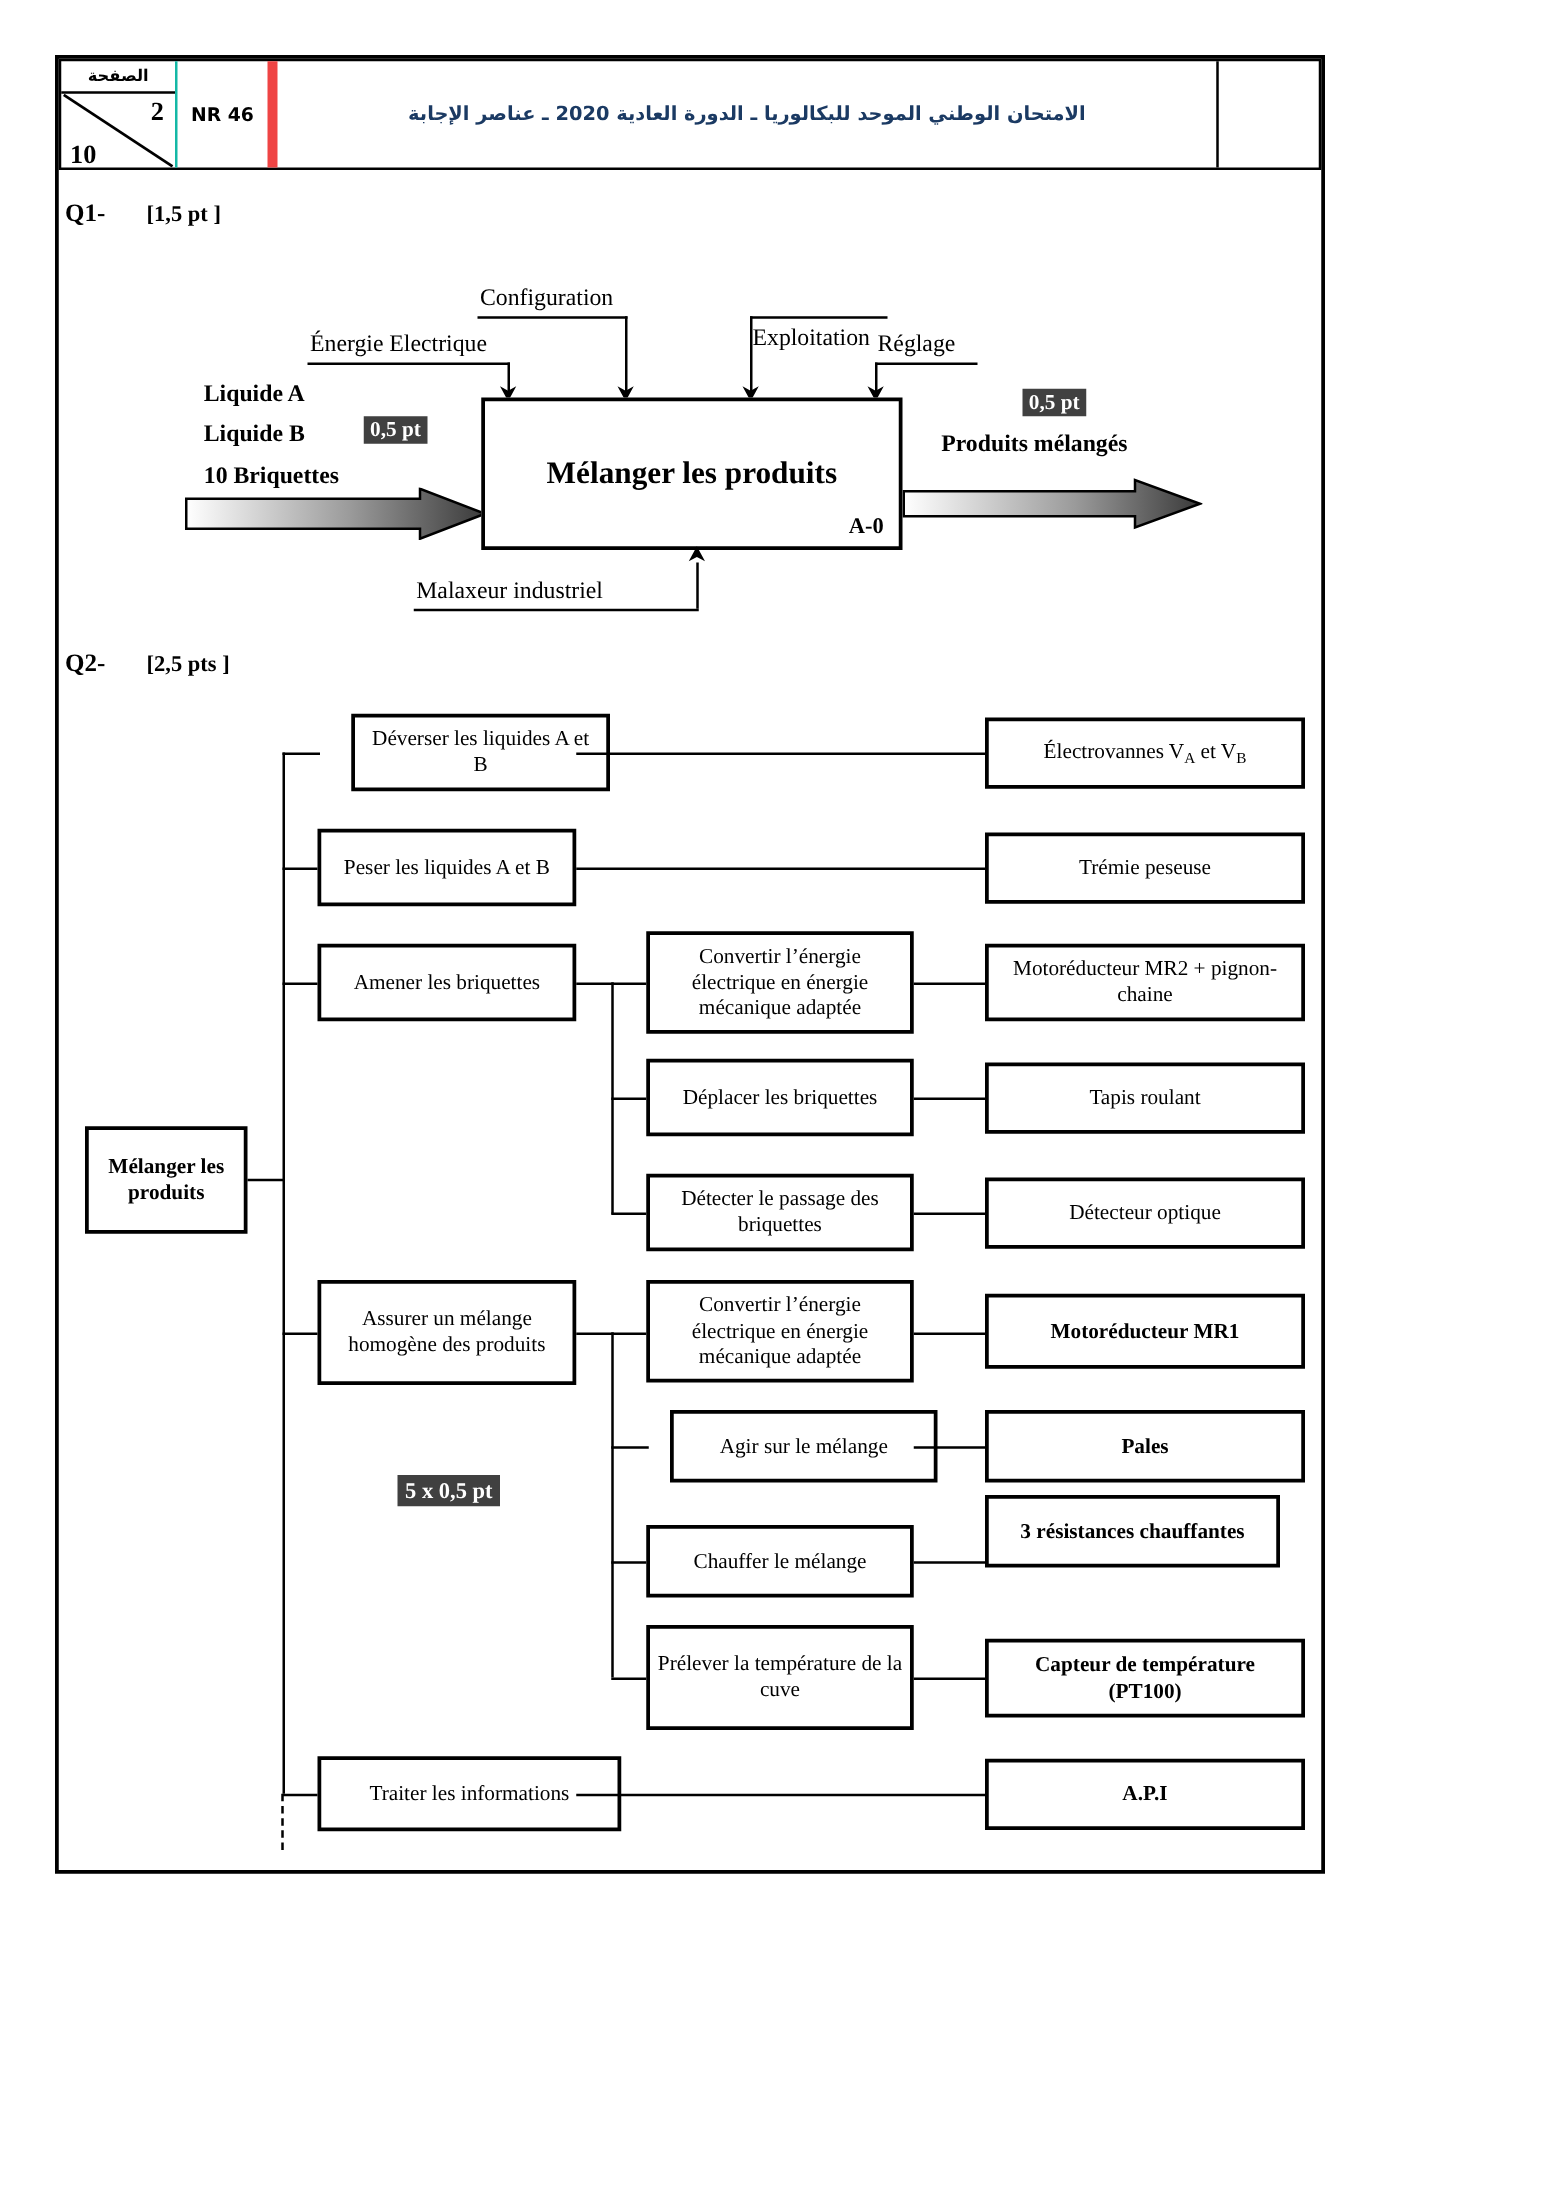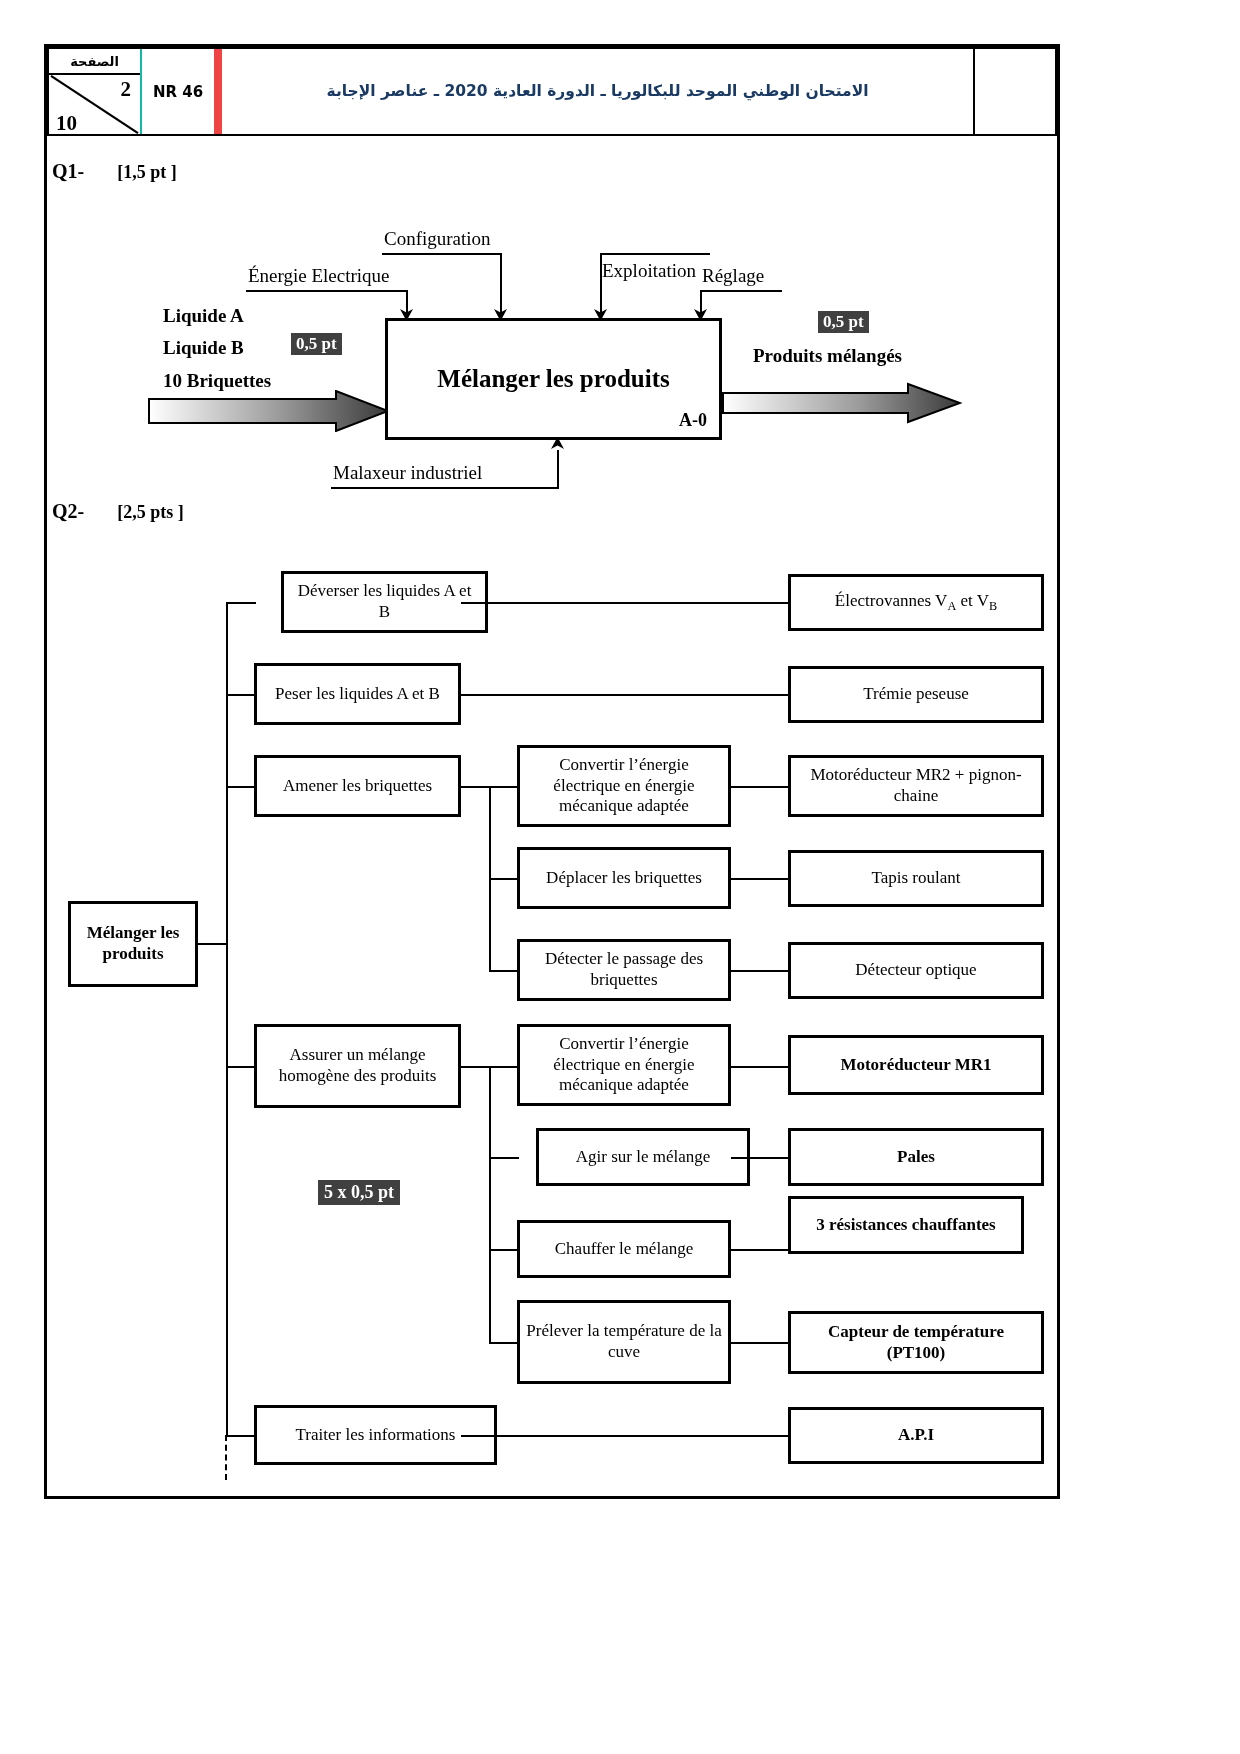--- a/index.html
+++ b/index.html
@@ -206,21 +206,21 @@
   <polygon points="1,11 186,11 186,2 238,21 186,40 186,31 1,31" fill="url(#gradOut)" stroke="#000" stroke-width="2"></polygon>
 </svg>
 
 <div class="fn-label" style="left:333px;top:462px;">Malaxeur industriel</div>
 <div class="ln hl" style="left:331px;top:487px;width:228px;"></div>
 <div class="ln vl" style="left:557px;top:450px;height:37px;"></div>
 <svg class="abs" style="left:550px;top:436px;" width="16" height="18">
   <polygon points="7.5,1 14,13 7.5,9.5 1,13" fill="#000"></polygon>
 </svg>
 
-<div class="qlabel" style="left:52px;top:500px;">
+<div class="qlabel" style="left:52px;top:520px;">
   <span>Q2-</span>
   <span class="qbr">[2,5 pts ]</span>
 </div>
 
 <div class="score" style="left:318px;top:1180px;font-size:18px;padding:2px 6px;">5 x 0,5 pt</div>
 
 <div class="fbox root" style="left:68px;top:901px;width:130px;height:86px;">Mélanger les produits</div>
 
 <div class="ln hl" style="left:198px;top:943px;width:30px;"></div>
 <div class="ln vl" style="left:226px;top:602px;height:833px;"></div>

